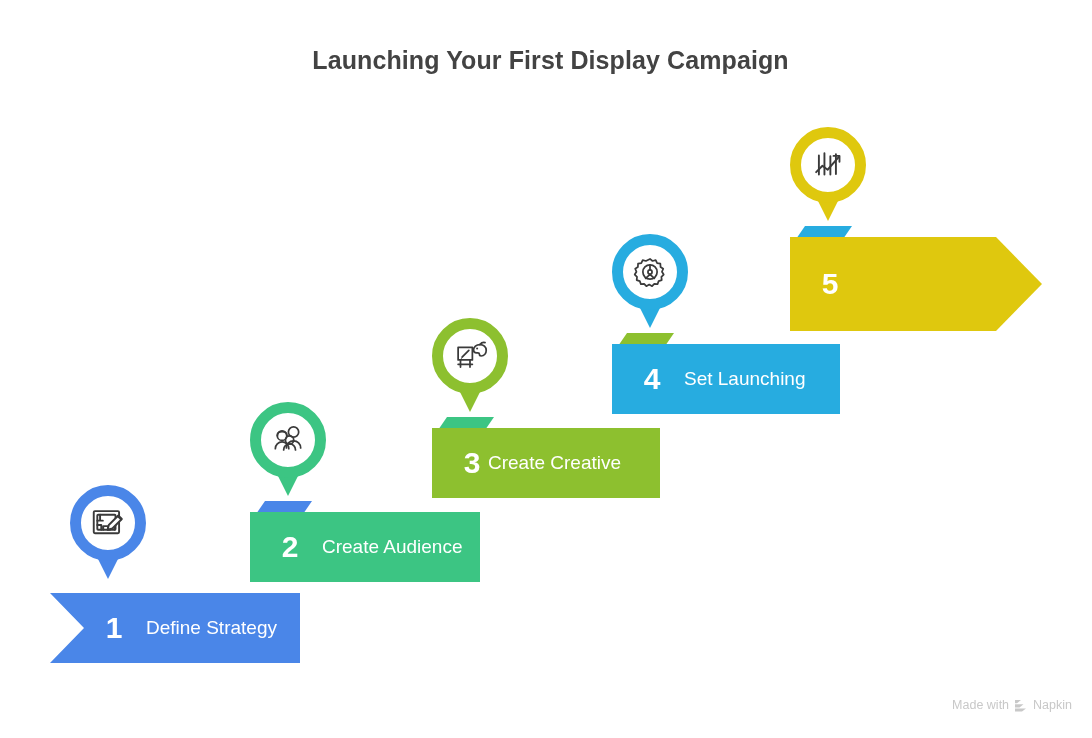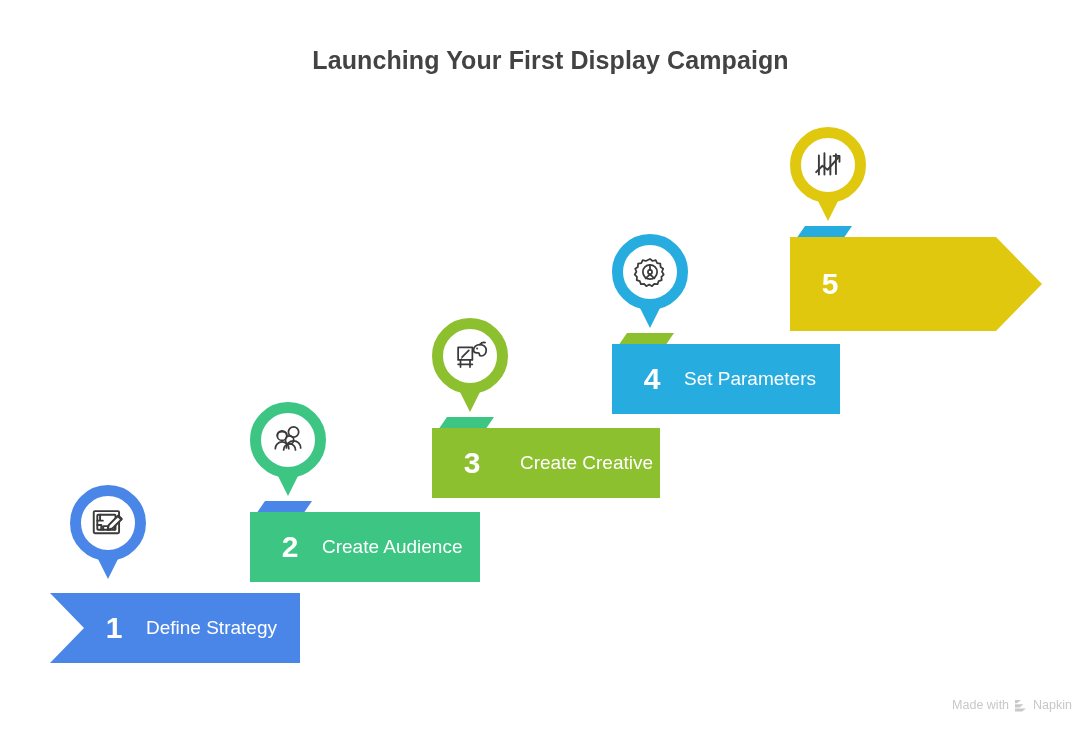--- a/index.html
+++ b/index.html
@@ -163,21 +163,21 @@
             <circle cx="33" cy="14.5" r="1.3" fill="#3a3a3a" stroke="none"></circle>
           </svg>
         </span>
       </div>
     </div>
 
     <div class="fold" style="left:4px; top:99px; width:58px; background:#3cc583;"></div>
 
     <div class="banner" style="left:0; top:110px; width:228px; height:70px; background:#8dc02f; padding-left:24px;">
       <span class="banner-num" style="width:32px;">3</span>
-      <span class="banner-label" style="margin-left:32px;">Create Creative</span>
+      <span class="banner-label" style="margin-left:0;">Create Creative</span>
     </div>
   </div>
 
   <div class="step" style="left:612px; top:234px; width:300px; height:190px;">
 
     <div class="pin" style="left:0px; top:0; width:76px; height:94px;">
       <div class="pin-tail" style="border-top-color: rgb(39, 172, 224);"></div>
       <div class="pin-circle" style="border:11px solid #27ace0;">
         <span class="pin-icon">
           <svg viewBox="0 0 48 48" fill="none" stroke="#3a3a3a" stroke-width="2.2" stroke-linecap="round" stroke-linejoin="round">
@@ -187,21 +187,21 @@
             <circle cx="24" cy="24" r="2.6"></circle>
           </svg>
         </span>
       </div>
     </div>
 
     <div class="fold" style="left:4px; top:99px; width:58px; background:#8dc02f;"></div>
 
     <div class="banner" style="left:0; top:110px; width:228px; height:70px; background:#27ace0; padding-left:24px;">
       <span class="banner-num" style="width:32px;">4</span>
-      <span class="banner-label" style="margin-left:16px;">Set Parameters</span>
+      <span class="banner-label" style="margin-left:16px;">Set Launching</span>
     </div>
   </div>
 
   <div class="step" style="left:790px; top:127px; width:260px; height:210px;">
 
     <div class="pin" style="left:0px; top:0; width:76px; height:94px;">
       <div class="pin-tail" style="border-top-color: rgb(223, 200, 14);"></div>
       <div class="pin-circle" style="border:11px solid #dfc80e;">
         <span class="pin-icon">
           <svg viewBox="0 0 48 48" fill="none" stroke="#3a3a3a" stroke-width="2.4" stroke-linecap="round" stroke-linejoin="round">

